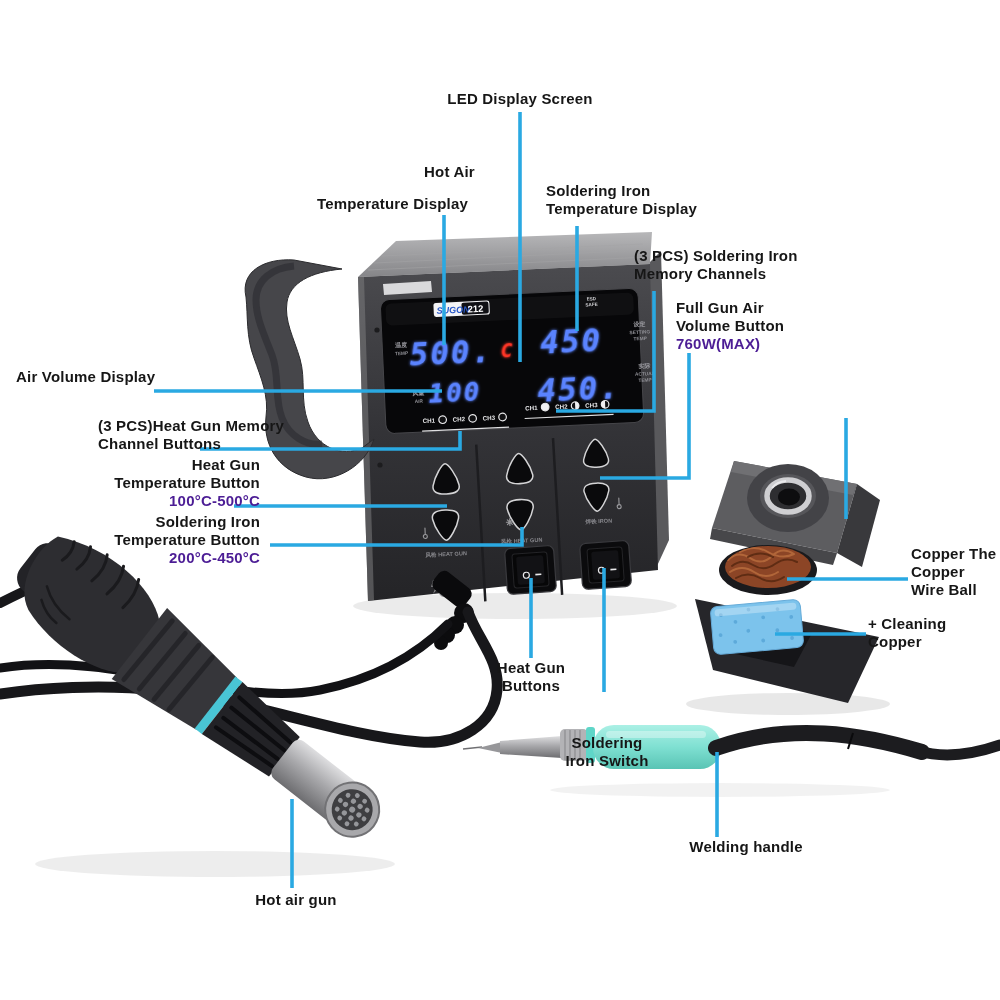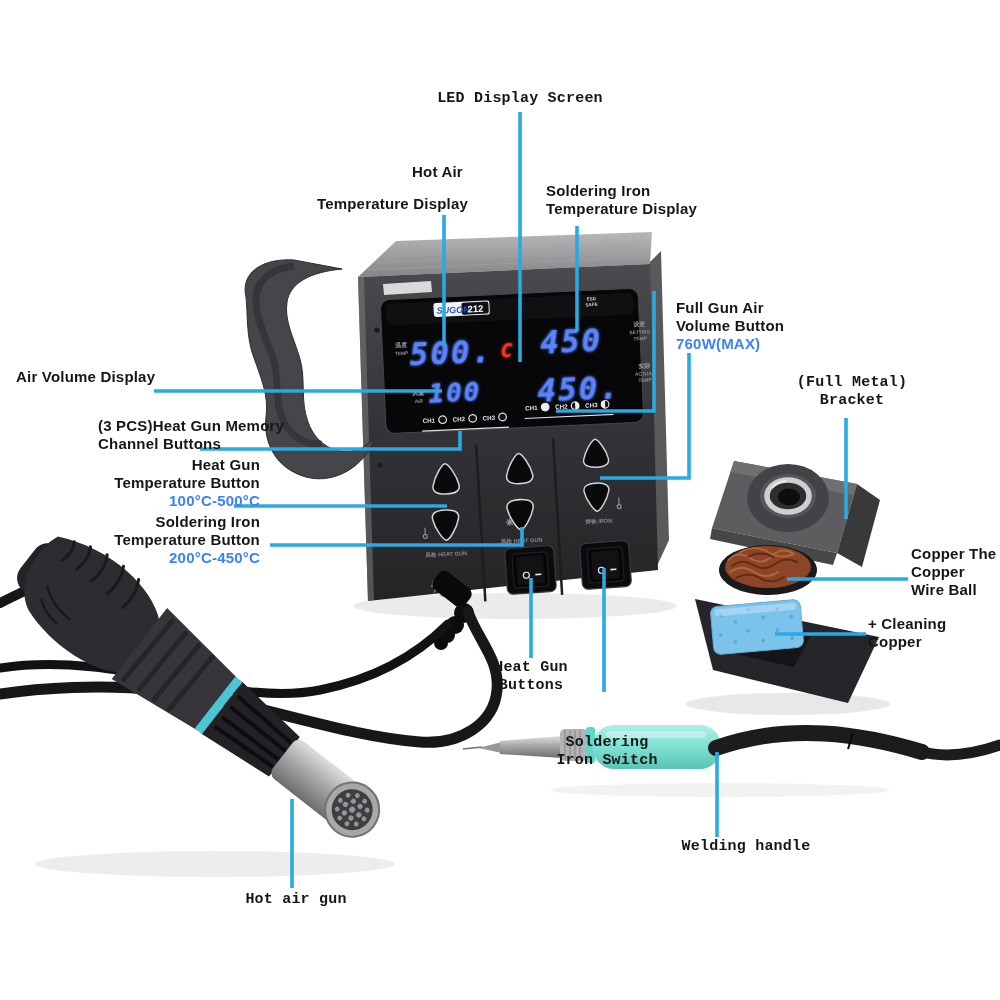--- a/index.html
+++ b/index.html
@@ -2,23 +2,23 @@
 <html><head>
 <meta charset="utf-8">
 <style>
   html,body{margin:0;padding:0;background:#fff;}
   .canvas{position:relative;width:1000px;height:1000px;background:#ffffff;overflow:hidden;
           font-family:"Liberation Sans",sans-serif;}
   .scene{position:absolute;left:0;top:0;}
   .lbl{position:absolute;font:700 15px/1.2 "Liberation Sans",sans-serif;color:#161616;
        white-space:nowrap;letter-spacing:.2px;}
   .lbl span{display:block;}
-  .ta-c{text-align:center;font-family:Liberation Mono, monospace;}
+  .ta-c{text-align:center;}
   .ta-r{text-align:right;}
-  .red{color:#3b82f6;}
+  .red{color:#4c1d95;}
   svg text{font-family:"Liberation Sans",sans-serif;}
   .dlab{font-size:6px;font-weight:700;fill:#9a9aa0;}
   .dlab2{font-size:4.8px;font-weight:700;fill:#8e8e94;}
   .led{font-family:"DejaVu Sans Mono",monospace;font-weight:700;font-style:italic;
        fill:#5a83ff;letter-spacing:2px;}
   .ledr{font-family:"DejaVu Sans Mono",monospace;font-weight:700;font-style:italic;fill:#ff3526;}
   .ch{font-size:6.2px;font-weight:700;fill:#e8e8ea;}
   .plab{font-size:5.6px;font-weight:700;fill:#86868b;}
   .logoB{font-size:9px;font-weight:700;font-style:italic;fill:#2a59c8;}
   .logoW{font-size:9.5px;font-weight:700;fill:#ffffff;}
@@ -306,43 +306,43 @@
     <polyline points="604,568 604,692"></polyline>
     <polyline points="717,752 717,837"></polyline>
     <polyline points="292,799 292,888"></polyline>
   </g>
 </svg>
 
 <div class="lbl ta-c" style="left:430px;top:90px;width:180px;">
   <span>LED Display Screen</span>
 </div>
 
-<div class="lbl" style="left:412px;top:163px;">
+<div class="lbl" style="left:424px;top:163px;">
   <span>Hot Air</span>
 </div>
 <div class="lbl ta-r" style="right:532px;top:195px;">
   <span>Temperature Display</span>
 </div>
 
 <div class="lbl" style="left:546px;top:182px;">
   <span>Soldering Iron</span>
   <span>Temperature Display</span>
 </div>
 
+<div class="lbl" style="left:634px;top:247px;">
+  <span>(3 PCS) Soldering Iron</span>
+  <span>Memory Channels</span>
+</div>
 
 <div class="lbl" style="left:676px;top:299px;">
   <span>Full Gun Air</span>
   <span>Volume Button</span>
   <span class="red">760W(MAX)</span>
 </div>
 
-<div class="lbl ta-c" style="left:782px;top:374px;width:140px;">
-  <span>(Full Metal)</span>
-  <span>Bracket</span>
-</div>
 
 <div class="lbl" style="left:16px;top:368px;">
   <span>Air Volume Display</span>
 </div>
 
 <div class="lbl" style="left:66px;top:417px;margin-left:32px;">
   <span>(3 PCS)Heat Gun Memory</span>
   <span>Channel Buttons</span>
 </div>
 

